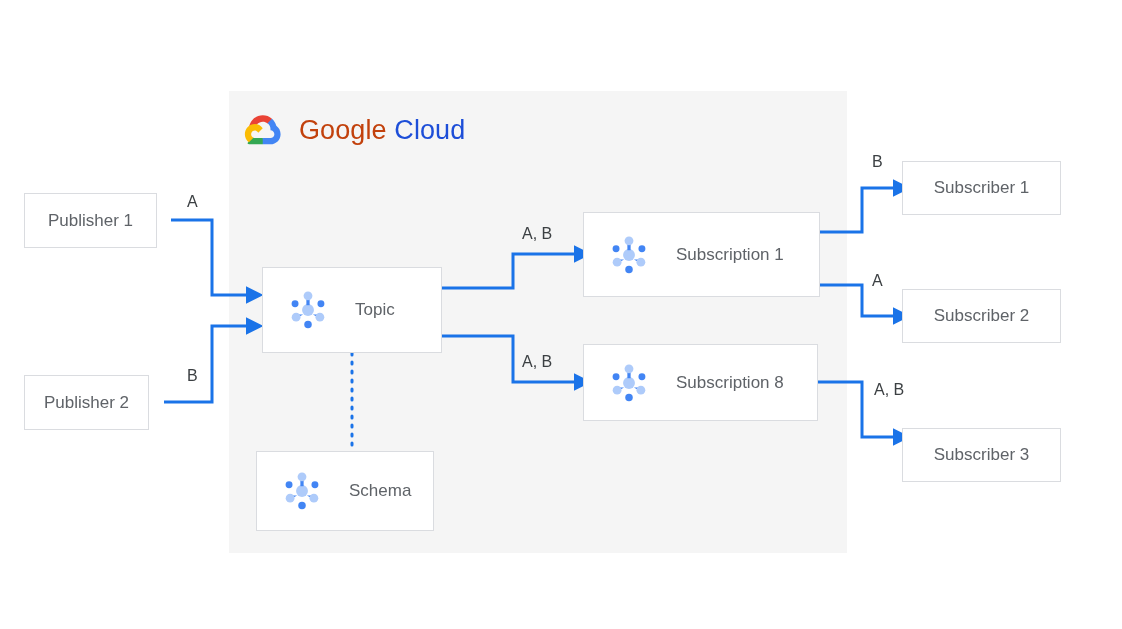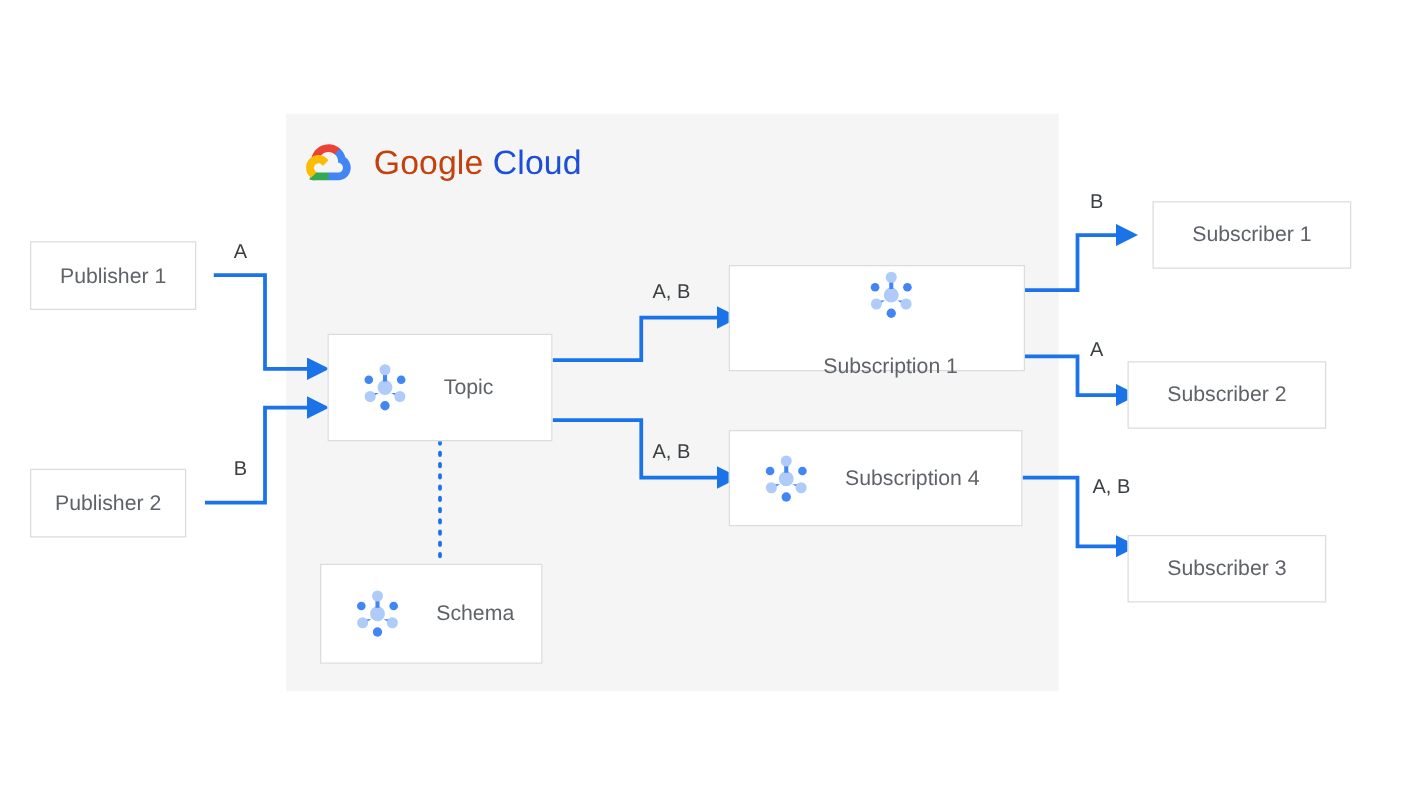--- a/index.html
+++ b/index.html
@@ -192,21 +192,21 @@
       <circle cx="37.5" cy="17.5" r="3.6" fill="#4285f4"></circle>
       <path d="M18.9 28.6 L14.2 31.4 L12.8 28.6 Z" fill="#4285f4"></path>
       <path d="M29.1 28.6 L33.8 31.4 L35.2 28.6 Z" fill="#4285f4"></path>
       <circle cx="11.6" cy="31.5" r="4.6" fill="#aecbfa"></circle>
       <circle cx="36.4" cy="31.5" r="4.6" fill="#aecbfa"></circle>
       <circle cx="24" cy="39.2" r="3.9" fill="#4285f4"></circle>
     </svg>
     <span class="node-label">Topic</span>
   </div>
 
-  <div class="node with-icon" style="left:583px; top:212px; width:237px; height:85px;flex-direction:column;">
+  <div class="node with-icon" style="left:583px; top:212px; width:237px; height:85px;">
     <svg class="pubsub-icon" viewBox="0 0 48 48">
       <circle cx="24" cy="24" r="6.2" fill="#aecbfa"></circle>
       <rect x="22.3" y="11" width="3.4" height="8" fill="#4285f4"></rect>
       <circle cx="24" cy="9.2" r="4.6" fill="#aecbfa"></circle>
       <circle cx="10.5" cy="17.5" r="3.6" fill="#4285f4"></circle>
       <circle cx="37.5" cy="17.5" r="3.6" fill="#4285f4"></circle>
       <path d="M18.9 28.6 L14.2 31.4 L12.8 28.6 Z" fill="#4285f4"></path>
       <path d="M29.1 28.6 L33.8 31.4 L35.2 28.6 Z" fill="#4285f4"></path>
       <circle cx="11.6" cy="31.5" r="4.6" fill="#aecbfa"></circle>
       <circle cx="36.4" cy="31.5" r="4.6" fill="#aecbfa"></circle>
@@ -221,24 +221,24 @@
       <rect x="22.3" y="11" width="3.4" height="8" fill="#4285f4"></rect>
       <circle cx="24" cy="9.2" r="4.6" fill="#aecbfa"></circle>
       <circle cx="10.5" cy="17.5" r="3.6" fill="#4285f4"></circle>
       <circle cx="37.5" cy="17.5" r="3.6" fill="#4285f4"></circle>
       <path d="M18.9 28.6 L14.2 31.4 L12.8 28.6 Z" fill="#4285f4"></path>
       <path d="M29.1 28.6 L33.8 31.4 L35.2 28.6 Z" fill="#4285f4"></path>
       <circle cx="11.6" cy="31.5" r="4.6" fill="#aecbfa"></circle>
       <circle cx="36.4" cy="31.5" r="4.6" fill="#aecbfa"></circle>
       <circle cx="24" cy="39.2" r="3.9" fill="#4285f4"></circle>
     </svg>
-    <span class="node-label">Subscription 4</span>
-  </div>
-
-  <div class="node" style="left:902px; top:161px; width:159px; height:54px;margin-left:20px;">
+    <span class="node-label">Subscription 8</span>
+  </div>
+
+  <div class="node" style="left:902px; top:161px; width:159px; height:54px;">
     <span class="node-label">Subscriber 1</span>
   </div>
 
   <div class="node" style="left:902px; top:289px; width:159px; height:54px;">
     <span class="node-label">Subscriber 2</span>
   </div>
 
   <div class="node" style="left:902px; top:428px; width:159px; height:54px;">
     <span class="node-label">Subscriber 3</span>
   </div>

